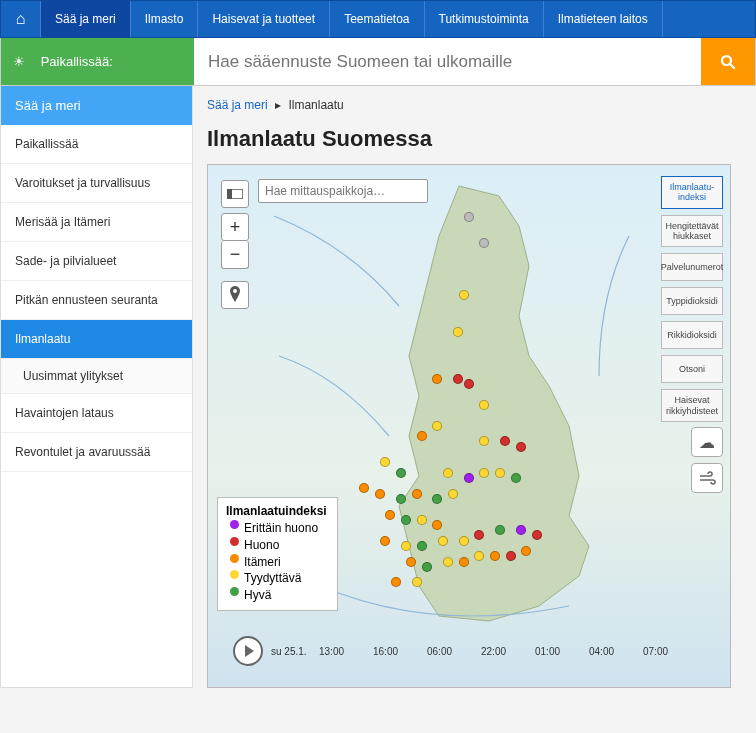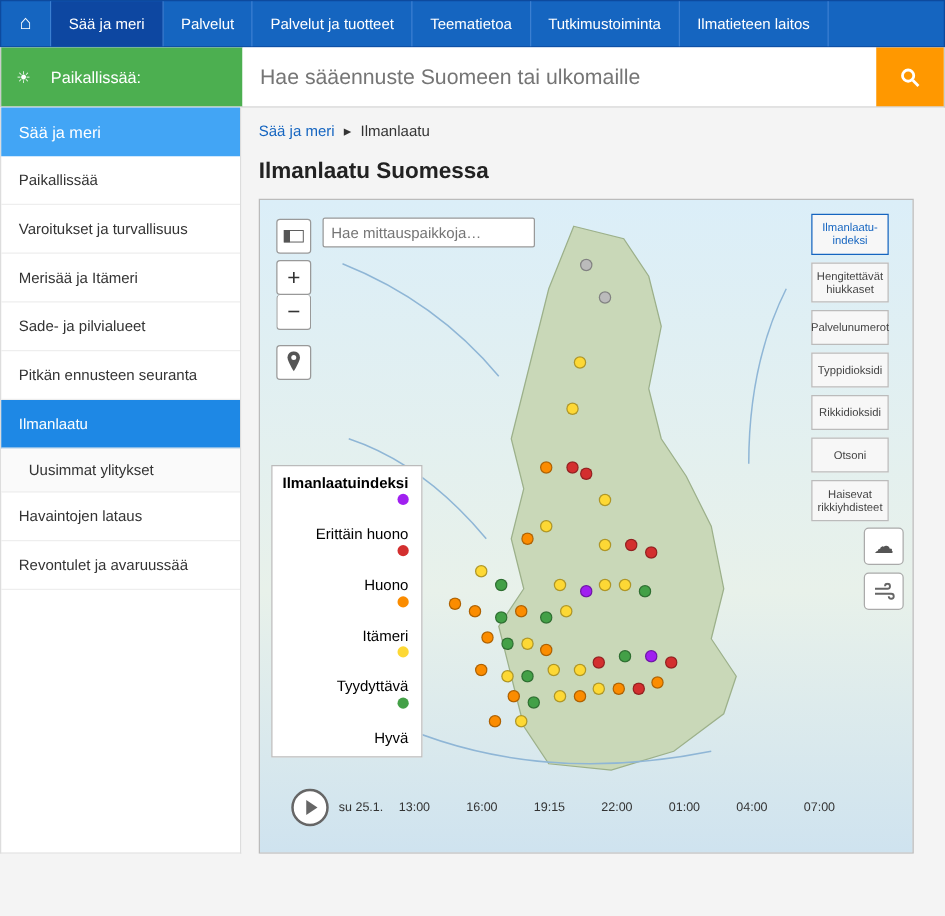--- a/index.html
+++ b/index.html
@@ -22,50 +22,50 @@
 .sidebar { width:193px; background:#fff; border:1px solid #ddd; border-top:none; }
 .sidebar .head { background:#42a5f5; color:#fff; padding:12px 14px; font-size:13px; }
 .sidebar .item { padding:12px 14px; font-size:12px; color:#333; border-bottom:1px solid #eee; cursor:pointer; }
 .sidebar .item.active { background:#1e88e5; color:#fff; }
 .sidebar .subitem { padding:10px 22px; font-size:12px; color:#333; border-bottom:1px solid #eee; cursor:pointer; background:#fafafa; }
 
 .main { flex:1; padding:12px 18px 0 14px; }
 .breadcrumb { font-size:12px; color:#333; margin-bottom:14px; }
 .breadcrumb a { color:#1565c0; text-decoration:none; }
 .breadcrumb .sep { margin:0 4px; color:#333; }
-h1 { font-size:18px; font-weight:bold; margin-bottom:12px; color:#222; }
+h1 { font-size:22px; font-weight:bold; margin-bottom:12px; color:#222; }
 
 
 .mapwrap { position:relative; width:524px; height:524px; border:1px solid #bbb; background:linear-gradient(180deg,#dbeef8 0%, #e8f1ea 60%, #cfe3ef 100%); overflow:hidden; }
 .finland { position:absolute; left:52%; top:50%; transform:translate(-50%,-50%); }
 
 
 .ctrl { position:absolute; background:#fff; border:1px solid #999; width:28px; height:28px; display:flex; align-items:center; justify-content:center; font-size:18px; color:#333; cursor:pointer; border-radius:3px; }
 .ctrl.toggle { top:15px; left:13px; }
 .ctrl.zoomin { top:48px; left:13px; }
 .ctrl.zoomout { top:76px; left:13px; border-top:none; }
 .ctrl.locate { top:116px; left:13px; }
 
 
 .mapsearch { position:absolute; top:14px; left:50px; width:170px; height:24px; border:1px solid #999; padding:0 6px; font-size:12px; border-radius:2px; }
 
 
-.layers { position:absolute; top:11px; right:19px; width:62px; display:flex; flex-direction:column; gap:0; }
+.layers { position:absolute; top:11px; right:7px; width:62px; display:flex; flex-direction:column; gap:0; }
 .layers .lbtn { background:#f7f7f7; border:1px solid #bbb; font-size:9px; line-height:1.15; text-align:center; padding:5px 2px; cursor:pointer; color:#444; min-height:28px; display:flex; align-items:center; justify-content:center; }
 .layers .lbtn + .lbtn { margin-top:6px; }
 .layers .lbtn.active { color:#1565c0; border-color:#1565c0; }
 
 
 .rightctrls { position:absolute; right:7px; top:262px; display:flex; flex-direction:column; gap:6px; }
 .rightctrls .rbtn { width:32px; height:30px; background:#fff; border:1px solid #aaa; border-radius:4px; display:flex; align-items:center; justify-content:center; font-size:16px; color:#555; cursor:pointer; }
 
 
 .legend { position:absolute; left:9px; bottom:76px; background:#fff; border:1px solid #bbb; padding:6px 10px 6px 8px; font-size:12px; }
 .legend h4 { font-size:12px; font-weight:bold; margin-bottom:2px; }
-.legend .row { display:flex; align-items:flex-end; gap:15px; line-height:1.4; margin-left:4px;flex-direction:column;}
+.legend .row { display:flex; align-items:flex-start; gap:5px; line-height:1.4; margin-left:4px;}
 .legend .dot { width:9px; height:9px; border-radius:50%; display:inline-block; }
 
 
 .timeline { position:absolute; left:25px; right:15px; bottom:12px; height:48px; display:flex; align-items:center; }
 .play { width:30px; height:30px; border:2px solid #666; border-radius:50%; display:flex; align-items:center; justify-content:center; color:#666; cursor:pointer; background:#fff; flex-shrink:0;}
 .play::before { content:''; border-left:9px solid #666; border-top:6px solid transparent; border-bottom:6px solid transparent; margin-left:3px; }
 .tl-body { flex:1; margin-left:8px; position:relative; }
 .tl-labels { display:flex; font-size:10px; color:#333; }
 .tl-labels span { width:54px; }
 .tl-labels .date { width:48px; }
@@ -78,21 +78,21 @@
 .st { position:absolute; width:10px; height:10px; border-radius:50%; border:1px solid rgba(0,0,0,.3); }
 .c-purple{background:#a020f0;} .c-red{background:#d32f2f;} .c-orange{background:#fb8c00;} .c-yellow{background:#fdd835;} .c-green{background:#43a047;} .c-gray{background:#bbb;}
 
 .sun-icon::before { content:"☀"; margin-right:6px; }
 </style>
 </head>
 <body>
 
 <div class="topnav">
   <div class="home">⌂</div>
-  <div id="nav-slot" style="display: contents;"><div class="navitem active">Sää ja meri</div><div class="navitem">Palvelut</div><div class="navitem">Palvelut ja tuotteet</div><div class="navitem">Teematietoa</div><div class="navitem">Tutkimustoiminta</div><div class="navitem">Ilmatieteen laitos</div></div>
+  <div id="nav-slot" style="display: contents;"><div class="navitem active">Sää ja meri</div><div class="navitem">Ilmasto</div><div class="navitem">Haisevat ja tuotteet</div><div class="navitem">Teematietoa</div><div class="navitem">Tutkimustoiminta</div><div class="navitem">Ilmatieteen laitos</div></div>
 </div>
 
 <div class="searchbar">
   <div class="loc">
     <span class="sun-icon"></span>
     <span>Paikallissää:</span>
   </div>
   <input placeholder="Hae sääennuste Suomeen tai ulkomaille" style="">
   <div class="btn">
     <svg width="18" height="18" viewBox="0 0 24 24" fill="none" stroke="#fff" stroke-width="3">
@@ -247,21 +247,21 @@
           </div>
       </div>
 
       <div class="timeline">
         <div class="play"></div>
         <div class="tl-body">
           <div class="tl-labels" id="tl-labels">
               <span class="date">su 25.1.</span>
               <span>13:00</span>
               <span>16:00</span>
-              <span>19:15</span>
+              <span>06:00</span>
               <span>22:00</span>
               <span>01:00</span>
               <span>04:00</span>
               <span>07:00</span>
             </div>
         </div>
       </div>
     </div>
   </div>
 </div>

